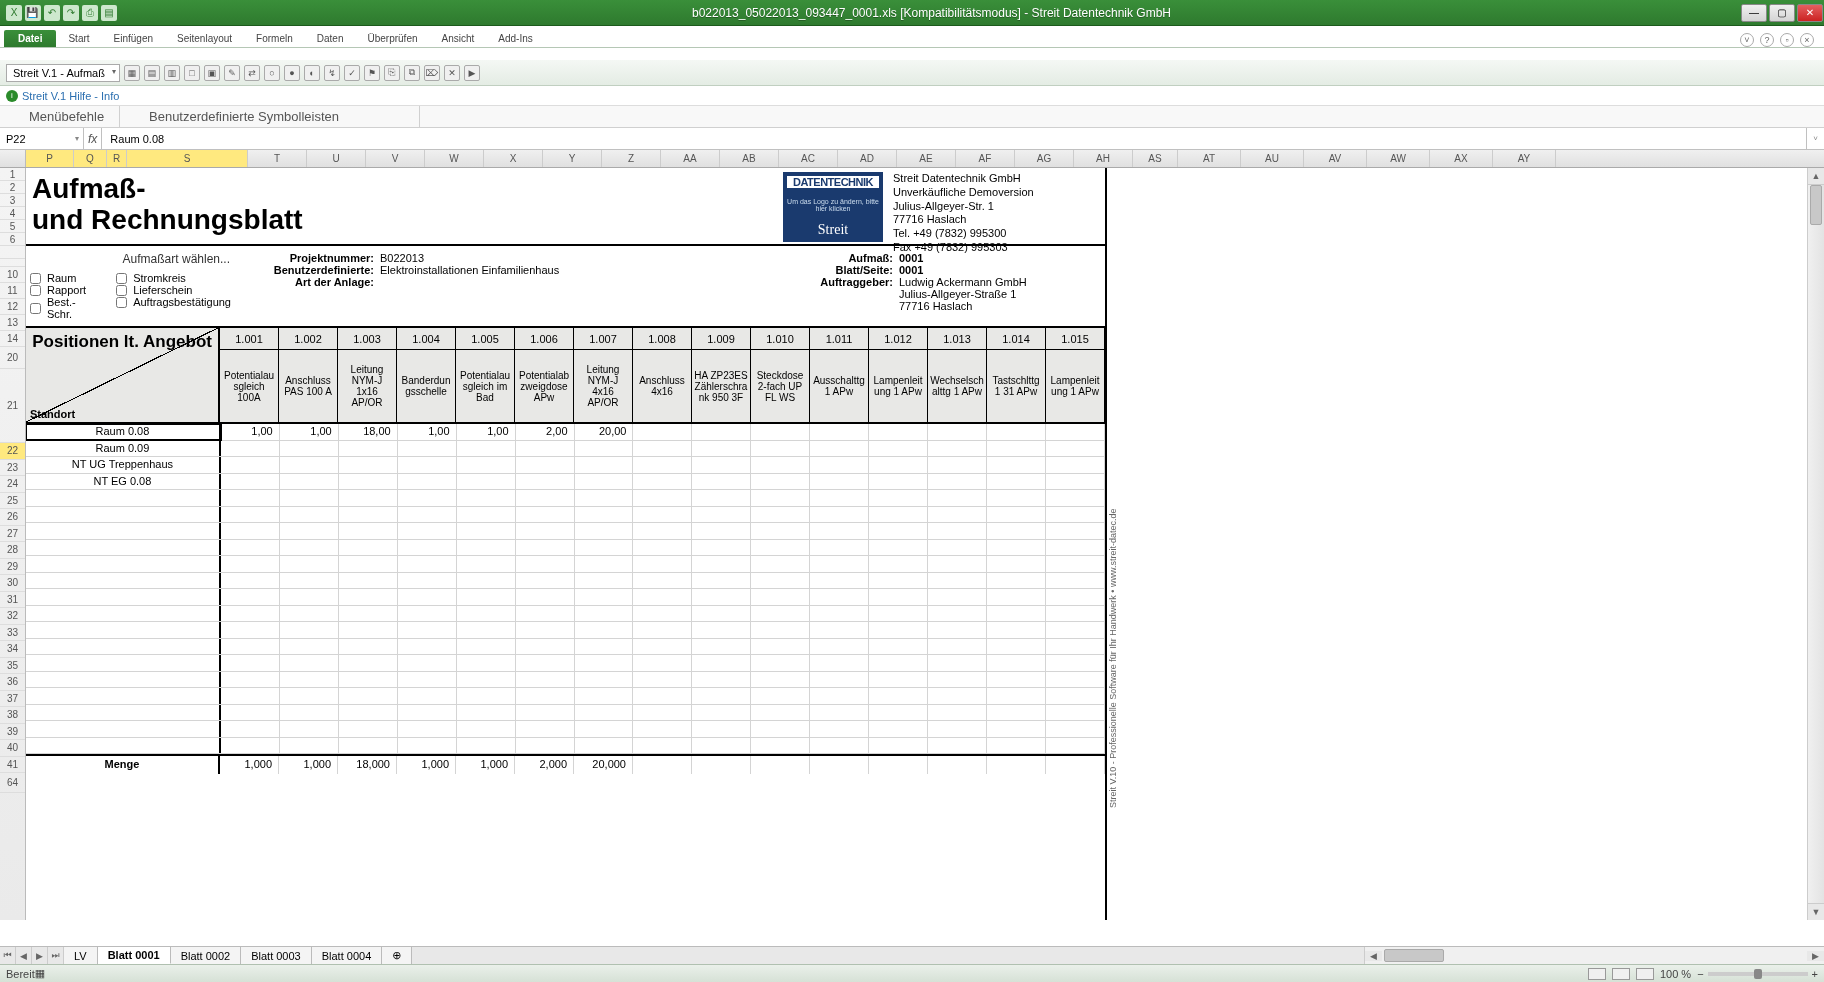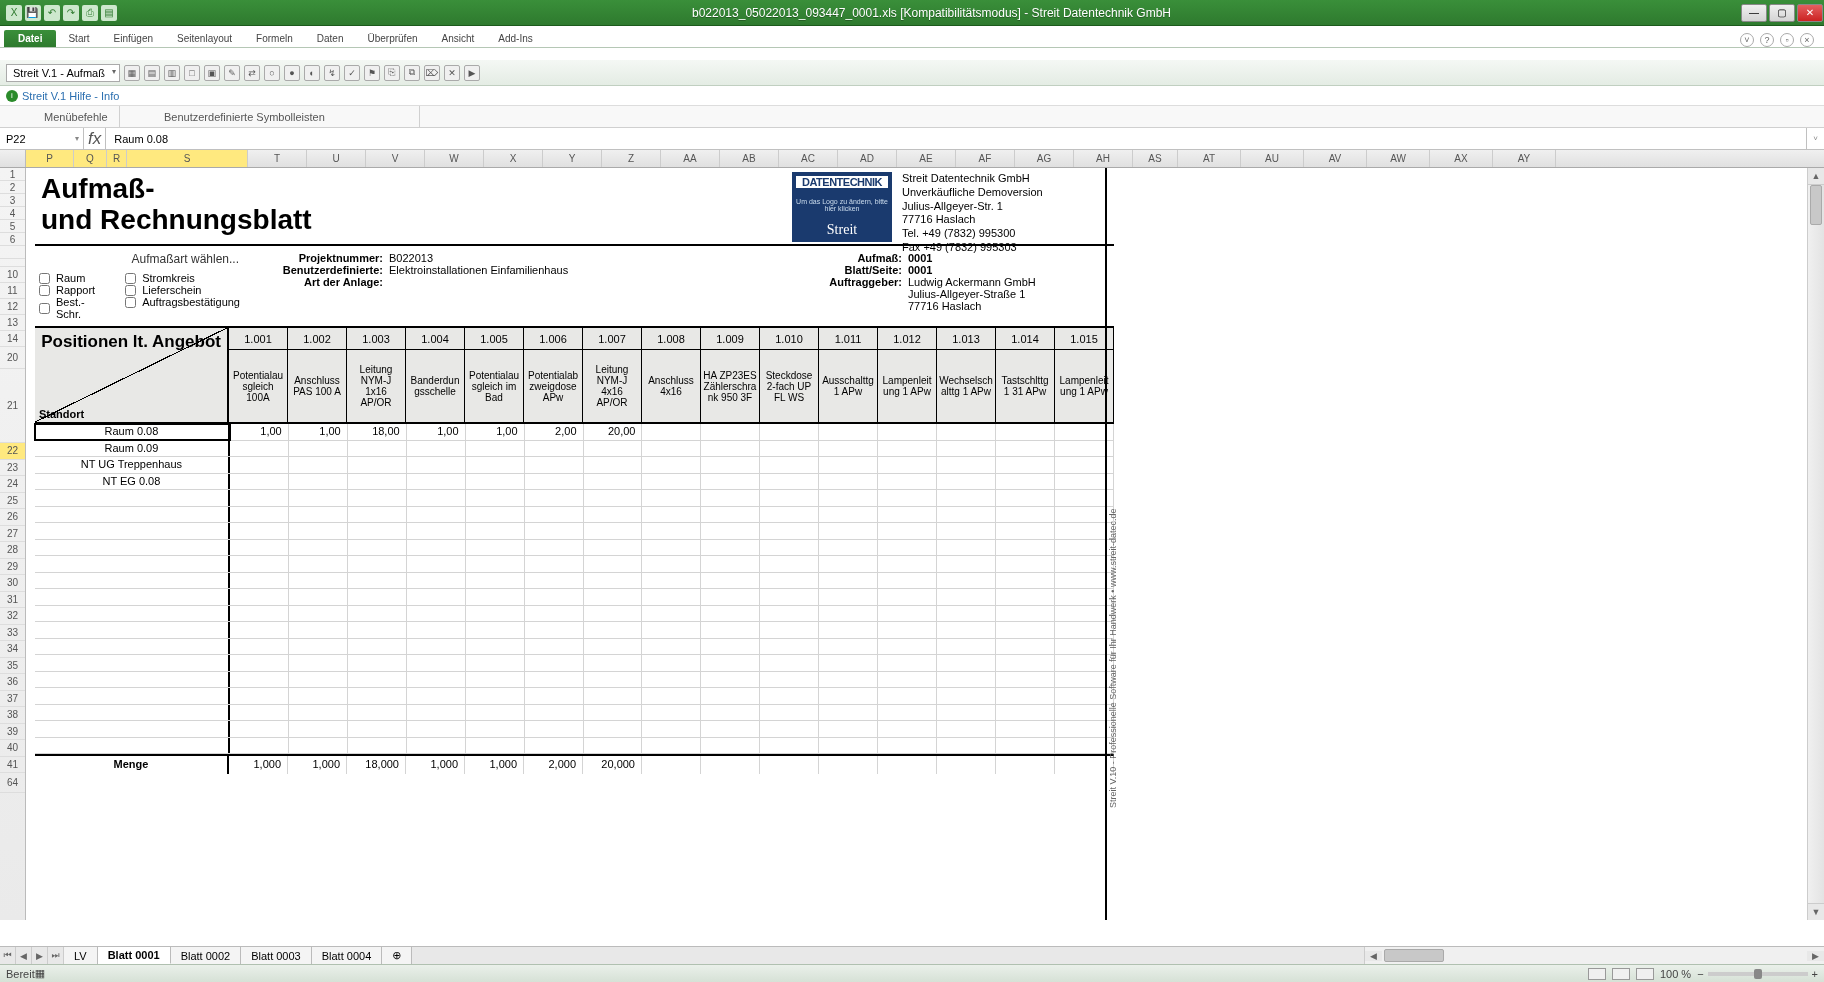--- a/index.html
+++ b/index.html
@@ -26,46 +26,46 @@
 .toolbar .drop { font-size: 11px; padding: 2px 14px 2px 6px; border: 1px solid #aaa; background: #fff; position: relative; }
 .toolbar .drop::after { content: "▾"; position: absolute; right: 3px; top: 2px; font-size: 8px; color: #666; }
 .toolbar .ic { width: 16px; height: 16px; background: #f0f0f0; border: 1px solid #aaa; border-radius: 2px; font-size: 9px; display: flex; align-items: center; justify-content: center; color: #555; }
 
 
 .helpbar { height: 20px; background: #fff; border-bottom: 1px solid #ddd; display: flex; align-items: center; padding-left: 6px; gap: 4px; font-size: 11px; color: #2b6fb0; }
 .helpbar .hic { width: 12px; height: 12px; border-radius: 6px; background: #2b8b2b; color: #fff; font-size: 8px; display: flex; align-items: center; justify-content: center; }
 
 
 .sectionrow { height: 22px; background: #f8f8f8; border-bottom: 1px solid #d0d0d0; display: flex; }
-.sectionrow .sec { flex: 0 0 auto; padding: 0 44px; font-size: 11px; display: flex; align-items: center; color: #555; border-right: 1px solid #d0d0d0; }
+.sectionrow .sec { flex: 0 0 auto; padding: 0 29px; font-size: 13px; display: flex; align-items: center; color: #555; border-right: 1px solid #d0d0d0; }
 
 
 .fxrow { height: 22px; background: #fff; border-bottom: 1px solid #c0c0c0; display: flex; align-items: stretch; }
 .fxrow .namebox { width: 84px; border-right: 1px solid #c0c0c0; display: flex; align-items: center; padding: 0 6px; font-size: 11px; position: relative; }
 .fxrow .namebox::after { content: "▾"; position: absolute; right: 4px; color: #888; font-size: 8px; }
 .fxrow .fxbtns { display: flex; align-items: center; border-right: 1px solid #c0c0c0; padding: 0 4px; gap: 4px; }
-.fxrow .fxbtns span { font-style: italic; font-size: 17px; color: #555; }
+.fxrow .fxbtns span { font-style: italic; font-size: 12px; color: #555; }
 .fxrow .fxinput { flex: 1; display: flex; align-items: center; padding: 0 8px; font-size: 11px; }
 .fxrow .expand { width: 18px; border-left: 1px solid #c0c0c0; display: flex; align-items: center; justify-content: center; font-size: 8px; color: #888; }
 
 
 .colhdrs { height: 18px; background: linear-gradient(#f0f0f0,#e0e0e0); border-bottom: 1px solid #aaa; display: flex; }
 .colhdrs .corner { width: 26px; border-right: 1px solid #bbb; background: linear-gradient(#f0f0f0,#e0e0e0); }
 .colhdrs .ch { border-right: 1px solid #ccc; font-size: 10px; display: flex; align-items: center; justify-content: center; color: #555; }
 .colhdrs .ch.sel { background: #ffe97f; }
 
 
 .gridwrap { display: flex; height: 752px; position: relative; }
 .rowhdrs { width: 26px; background: linear-gradient(#f4f4f4,#eaeaea); border-right: 1px solid #bbb; }
 .rowhdrs .rh { height: 16.5px; border-bottom: 1px solid #ddd; font-size: 10px; display: flex; align-items: center; justify-content: center; color: #555; }
 .rowhdrs .rh.sel { background: #ffe97f; }
 .gridbody { flex: 1; position: relative; background: #fff; overflow: hidden; }
 
 
-.doc { position: absolute; left: 9px; top: 0; right: 0; }
+.doc { position: absolute; left: 0; top: 0; right: 0; }
 .doc-top { display: flex; border-bottom: 2px solid #000; height: 78px; }
 .doc-title { flex: 1; padding: 6px 6px; }
 .doc-title h1 { font-size: 28px; font-weight: 800; line-height: 1.1; }
 .logo-box { width: 100px; height: 70px; background: #1a3a6e; color: #fff; font-size: 8px; padding: 4px; display: flex; flex-direction: column; justify-content: space-between; margin: 4px 4px 4px 0; }
 .logo-box .brand { font-weight: bold; font-size: 11px; background: #fff; color: #1a3a6e; text-align: center; letter-spacing: -.5px; }
 .logo-box .sm { font-size: 7px; text-align: center; color: #cde; }
 .logo-box .script { font-family: cursive; font-size: 14px; text-align: center; }
 .co-info { width: 218px; padding: 4px 6px; font-size: 11px; line-height: 1.25; }
 .doc-right-edge { position: absolute; left: 1079px; top: 0; bottom: 0; border-right: 2px solid #000; }
 .vscroll-fake { position: absolute; right: 0; top: 0; width: 17px; height: 100%; background: linear-gradient(90deg,#f0f0f0,#e3e3e3); border-left: 1px solid #ccc; }

